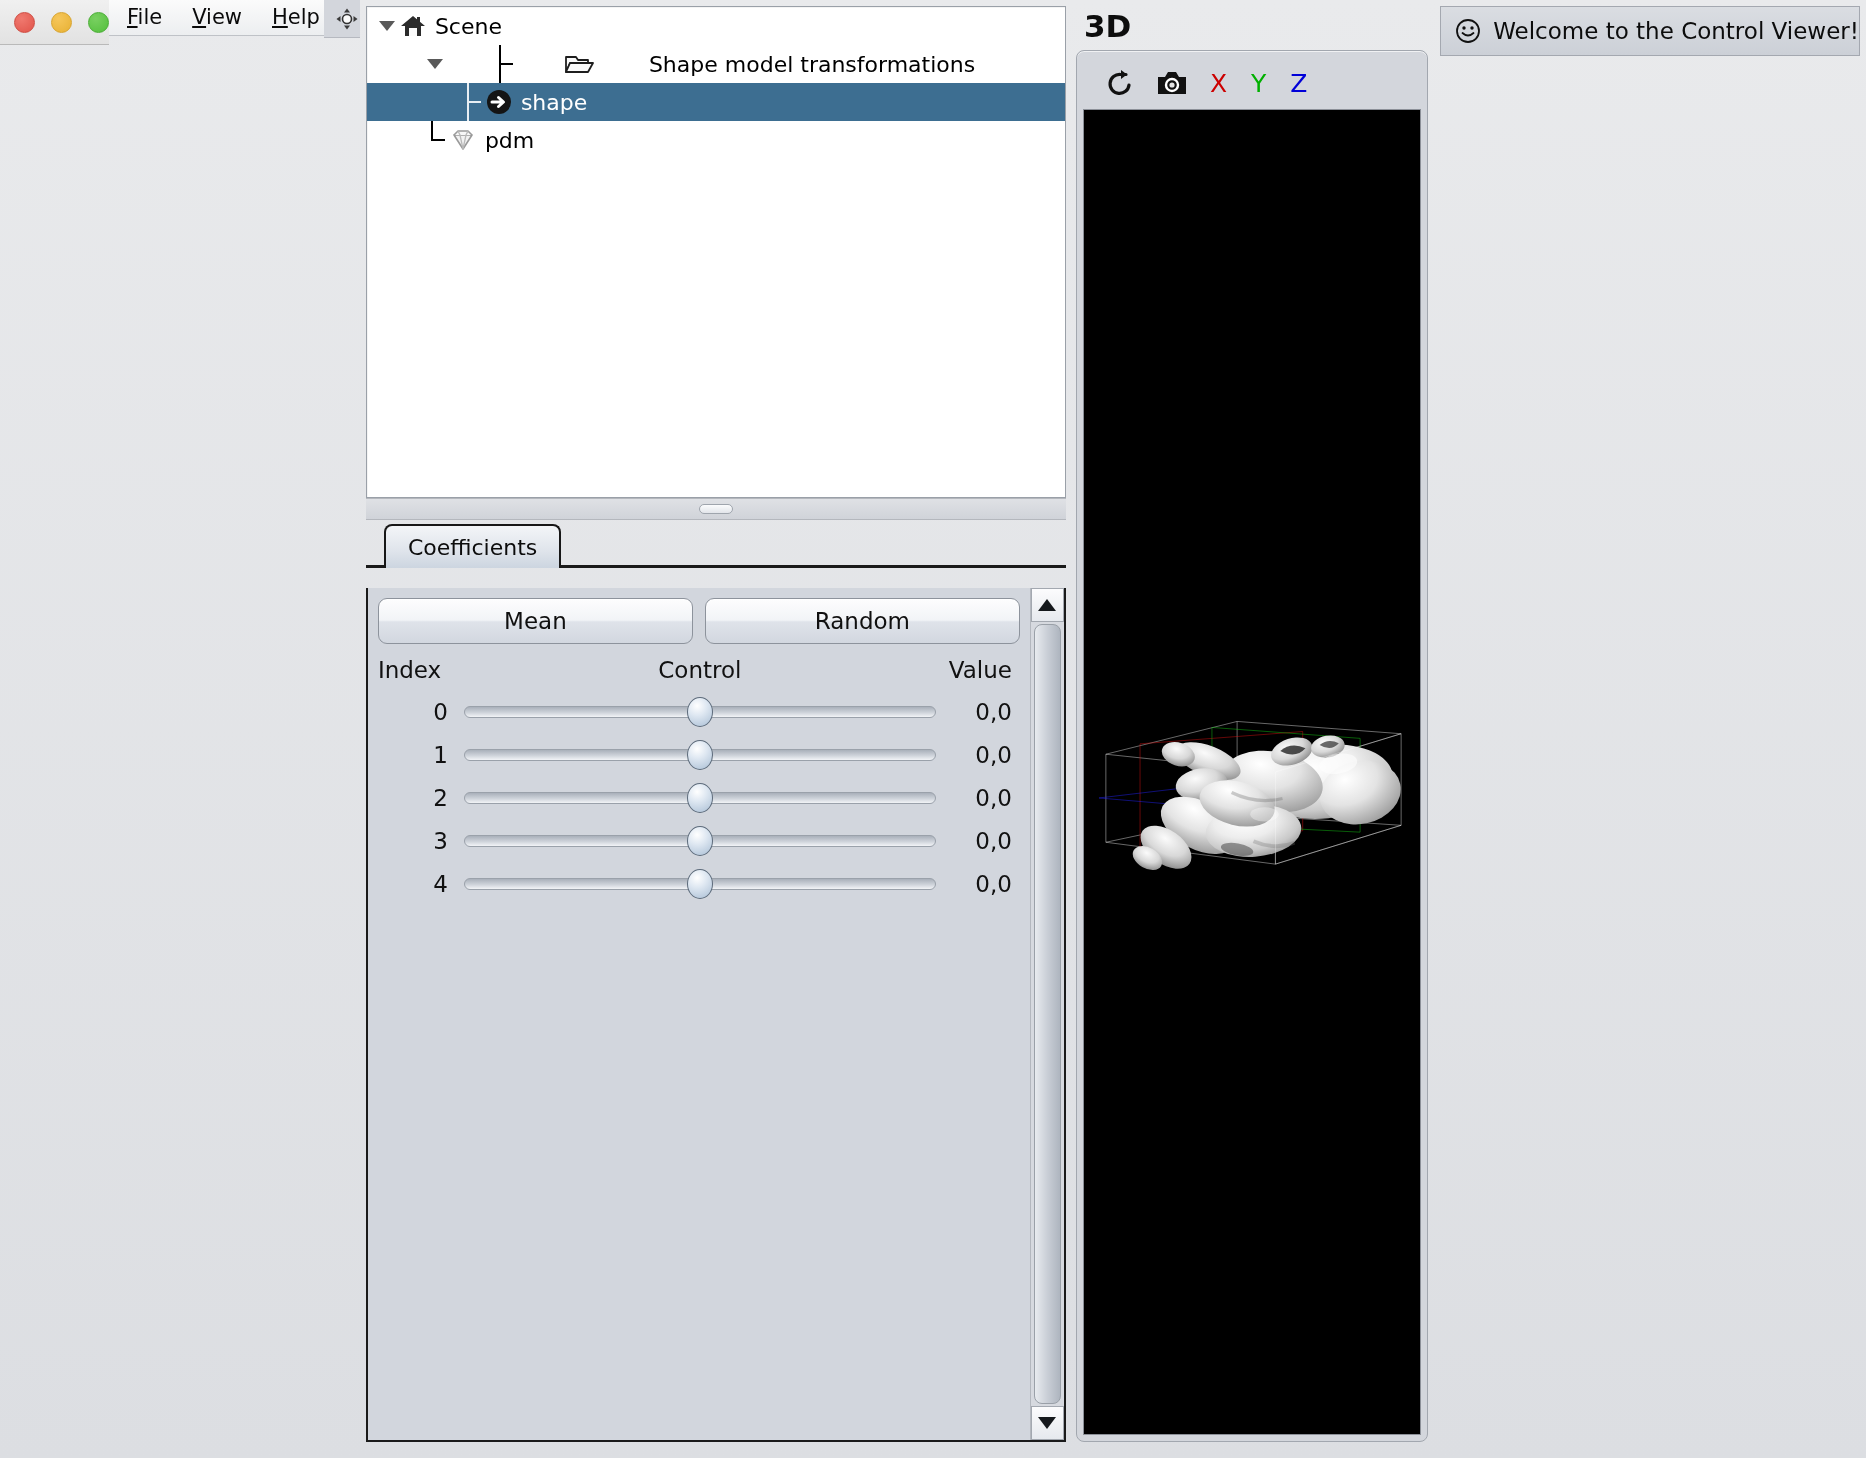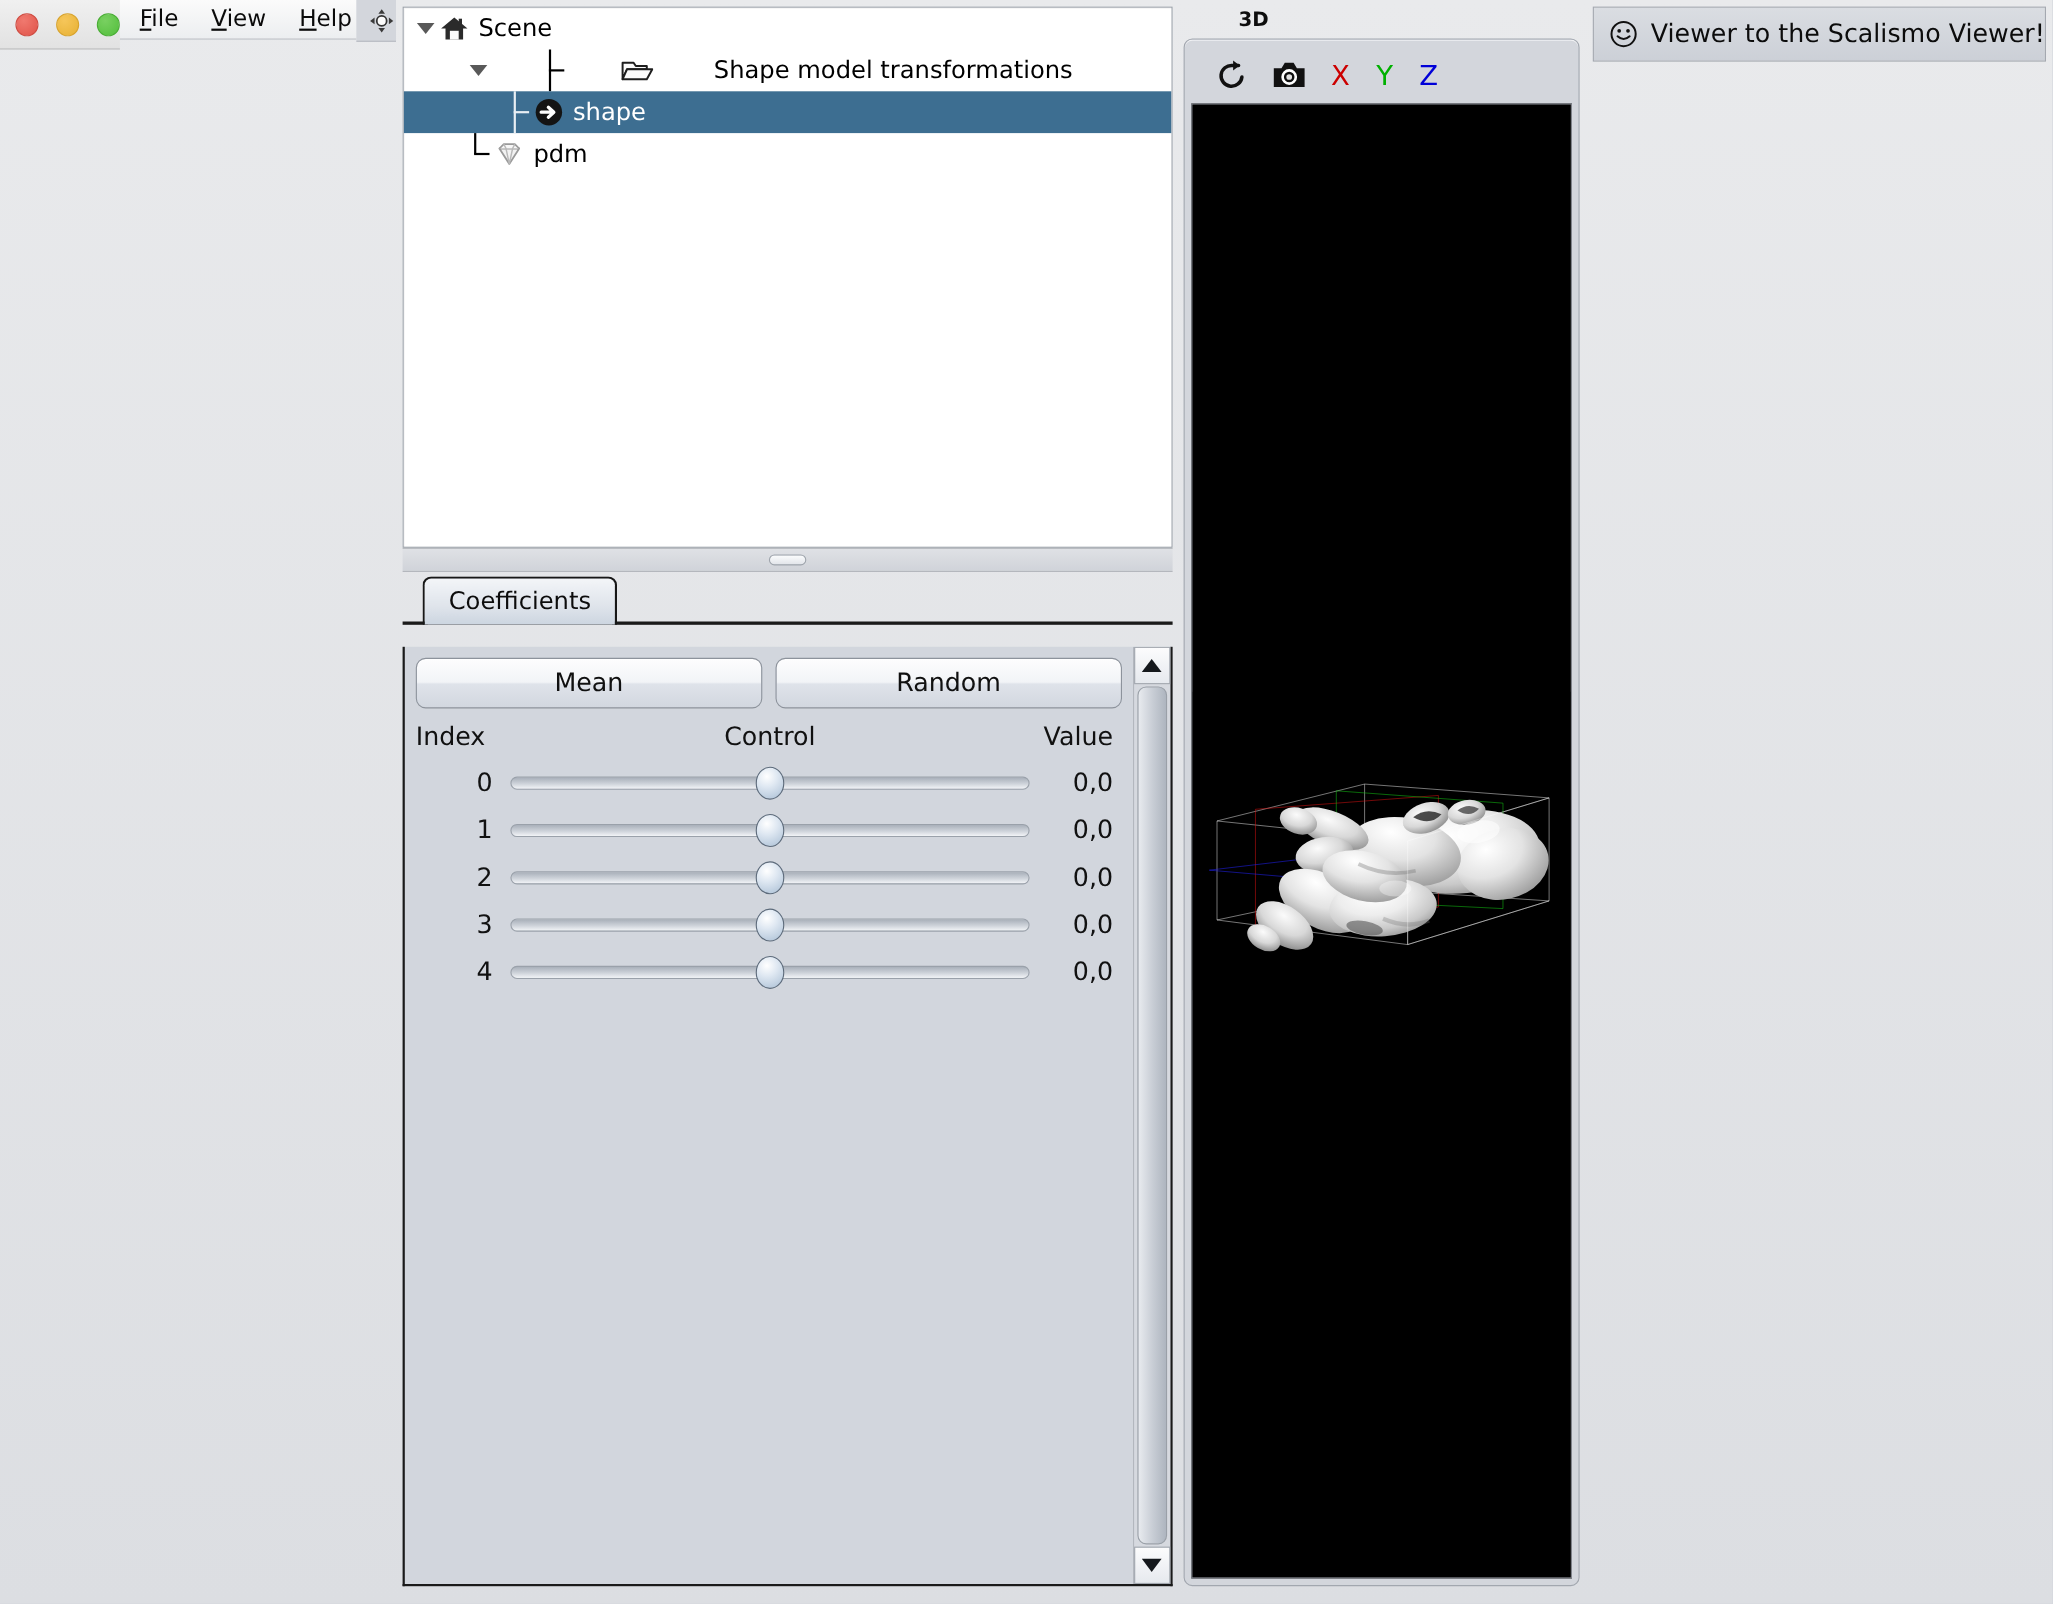--- a/index.html
+++ b/index.html
@@ -258,24 +258,23 @@
     flex: 1 1 auto;
     margin: 2px 3px;
     border-radius: 8px;
     background: linear-gradient(to right, #e8ebef, #c9ced6 50%, #aeb5bf);
     border: 1px solid #9aa0a8;
     cursor: default;
   }
 
   
   .view-title {
-    font-size: 18px; font-weight: bold; color: #0d0d0d;
+    font-size: 31px; font-weight: bold; color: #0d0d0d;
     padding: 2px 0 6px 8px;
     flex: 0 0 auto;
-    margin-left: 42px;
   }
   .view-frame {
     flex: 1 1 auto;
     border: 1px solid #a2a7af;
     border-radius: 8px;
     background: #d3d6dc;
     display: flex; flex-direction: column;
     padding: 6px;
     min-height: 0;
     box-shadow: inset 0 1px 0 #f0f1f3;
@@ -617,16 +616,16 @@
 
   </div>
 
   <div class="statusbar">
     <svg width="26" height="26" viewBox="0 0 26 26">
       <circle cx="13" cy="13" r="11" fill="none" stroke="#111" stroke-width="1.8"></circle>
       <circle cx="9" cy="10" r="1.7" fill="#111"></circle>
       <circle cx="17" cy="10" r="1.7" fill="#111"></circle>
       <path d="M7.5 15 q5.5 5 11 0" fill="none" stroke="#111" stroke-width="1.8" stroke-linecap="round"></path>
     </svg>
-    <span class="status-text">Viewer to the Scalismo Viewer!</span>
+    <span class="status-text">Welcome to the Control Viewer!</span>
   </div>
 
 </div>
 
 </body></html>

